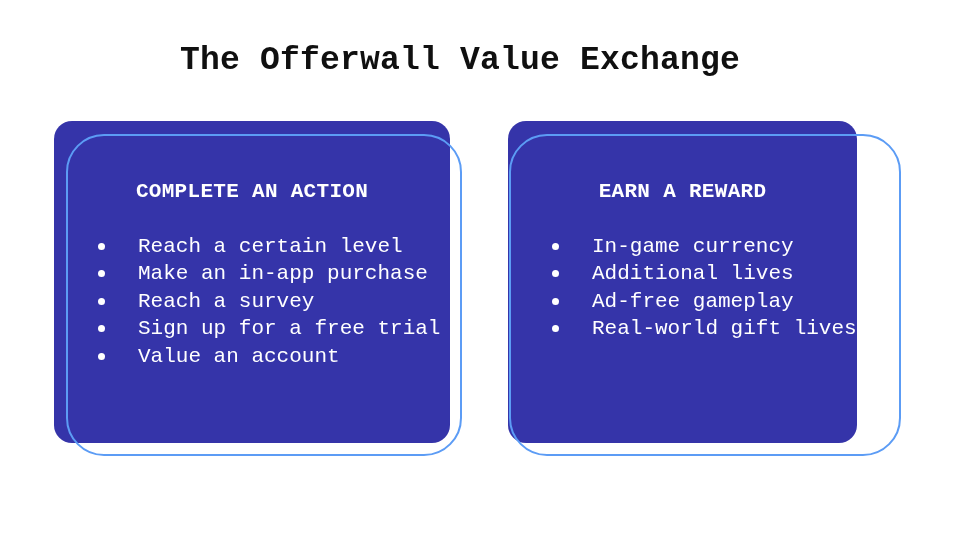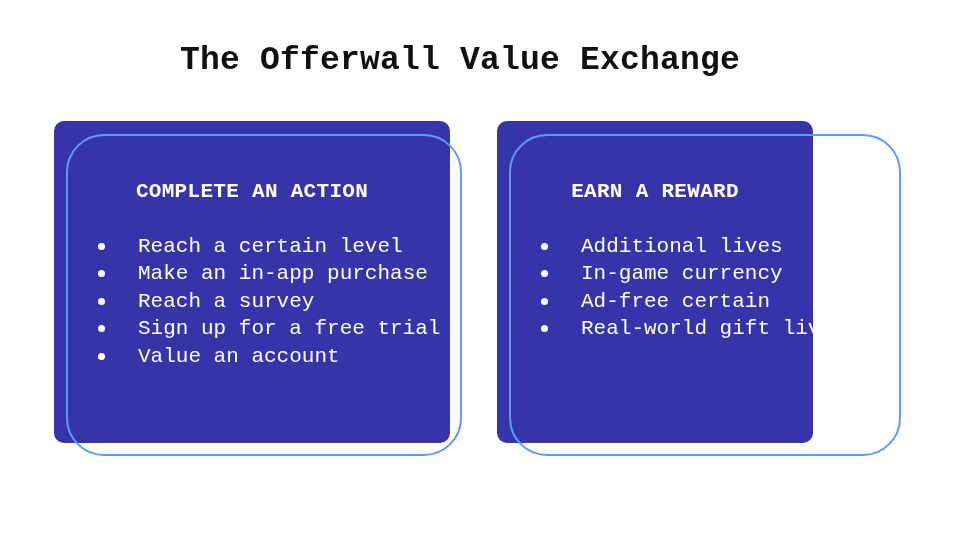--- a/index.html
+++ b/index.html
@@ -26,25 +26,25 @@
     line-height: 38px;
     font-weight: bold;
     letter-spacing: 0.2px;
     color: var(--title-text, #101010);
   }
   .card {
     position: absolute;
     top: 121px;
     height: 322px;
     background: var(--card-fill, #3534A9);
-    border-radius: 10px;
+    border-radius: 18px;
     color: var(--card-text, #ffffff);
   }
   .card.left  { left: 54px;  width: 396px; }
-  .card.right { left: 497px; width: 316px; }
+  .card.right { left: 508px; width: 349px; }
   .card-outline {
     position: absolute;
     top: 134px;
     height: 322px;
     box-sizing: border-box;
     border: 2px solid var(--card-outline, #5C9CF5);
     border-radius: 38px;
     background: transparent;
     pointer-events: none;
   }
@@ -113,29 +113,29 @@
       </li>
     </ul>
   </section>
   <div class="card-outline left"></div>
 
   <section class="card right">
     <h2>EARN A REWARD</h2>
     <ul>
       <li>
         <span class="bullet"></span>
+        <span>In-game currency</span>
+      </li>
+      <li>
+        <span class="bullet"></span>
         <span>Additional lives</span>
       </li>
       <li>
         <span class="bullet"></span>
-        <span>In-game currency</span>
-      </li>
-      <li>
-        <span class="bullet"></span>
-        <span>Ad-free certain</span>
+        <span>Ad-free gameplay</span>
       </li>
       <li>
         <span class="bullet"></span>
         <span>Real-world gift lives</span>
       </li>
     </ul>
   </section>
   <div class="card-outline right"></div>
 
 </div>

